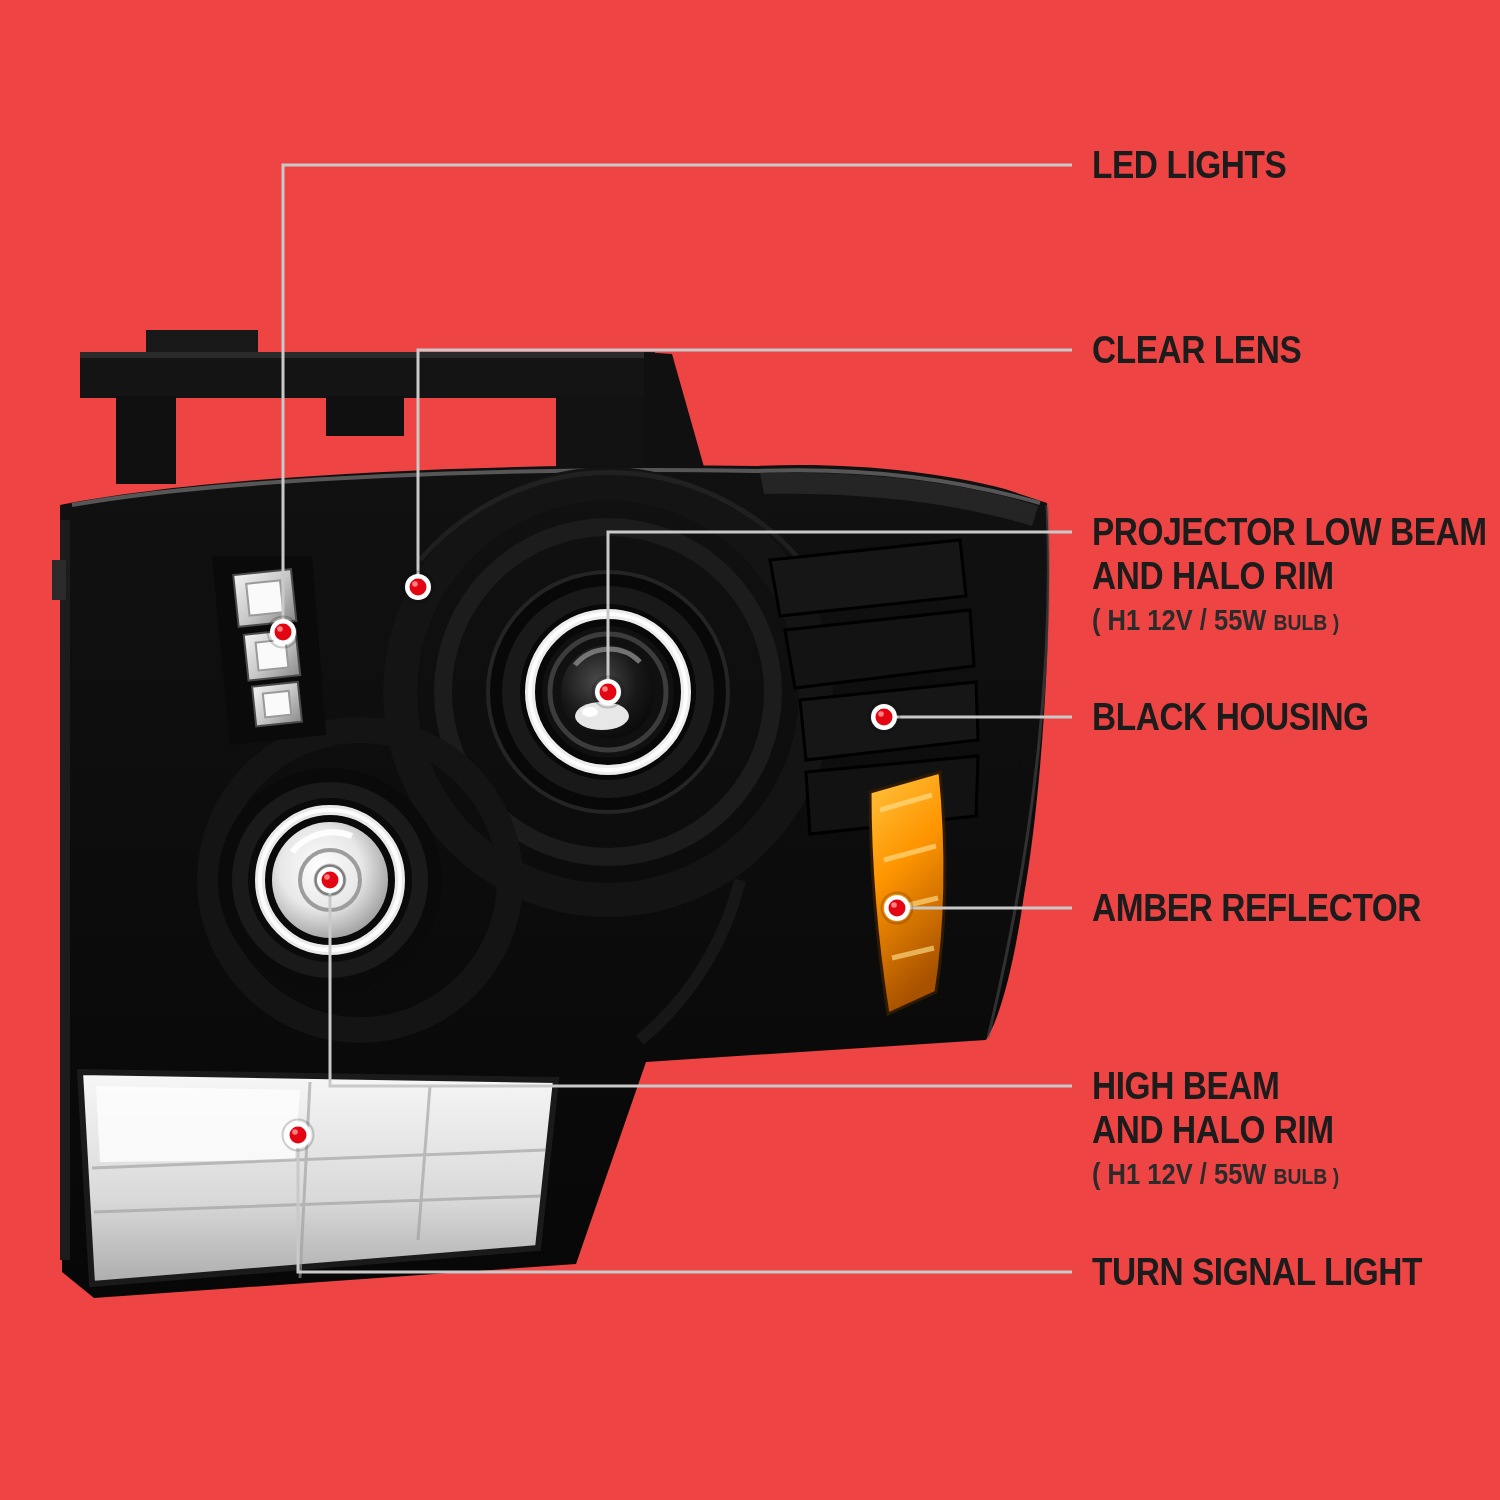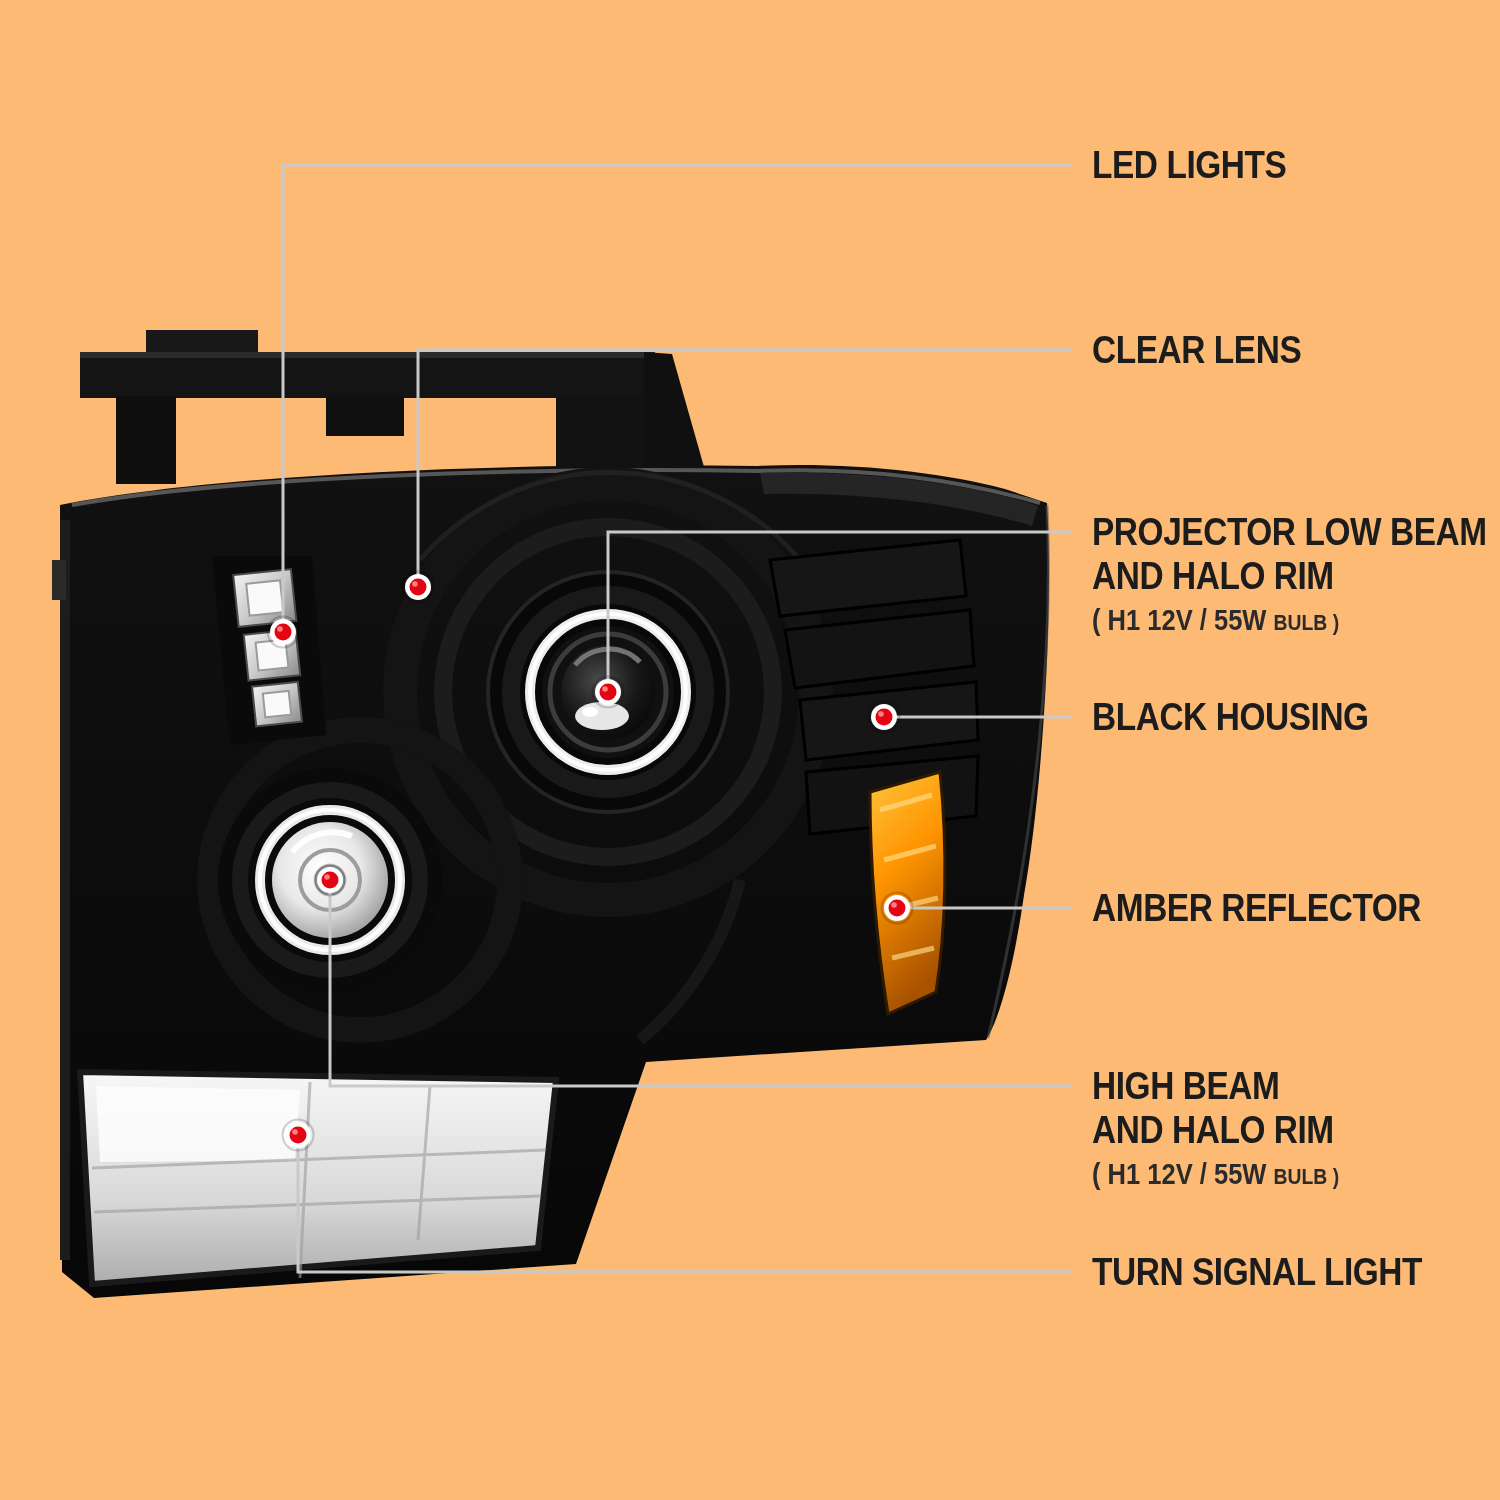--- a/index.html
+++ b/index.html
@@ -1,21 +1,21 @@
 <!DOCTYPE html>
 <html><head>
 <meta charset="utf-8">
 <style>
   * { margin:0; padding:0; box-sizing:border-box; }
   html,body { background:#ffffff; }
   body { font-family:"Liberation Sans", sans-serif; }
   .stage {
     position:relative;
     width:1500px; height:1500px;
-    background:#fdba74;
+    background:#ef4444;
     overflow:hidden;
   }
   .stage svg { position:absolute; left:0; top:0; }
   .labels { position:absolute; left:0; top:0; width:1500px; height:1500px; pointer-events:none; }
   .callout {
     position:absolute;
     left:1092px;
     color:#1c1c1c;
     transform:scaleX(0.88);
     transform-origin:left top;

